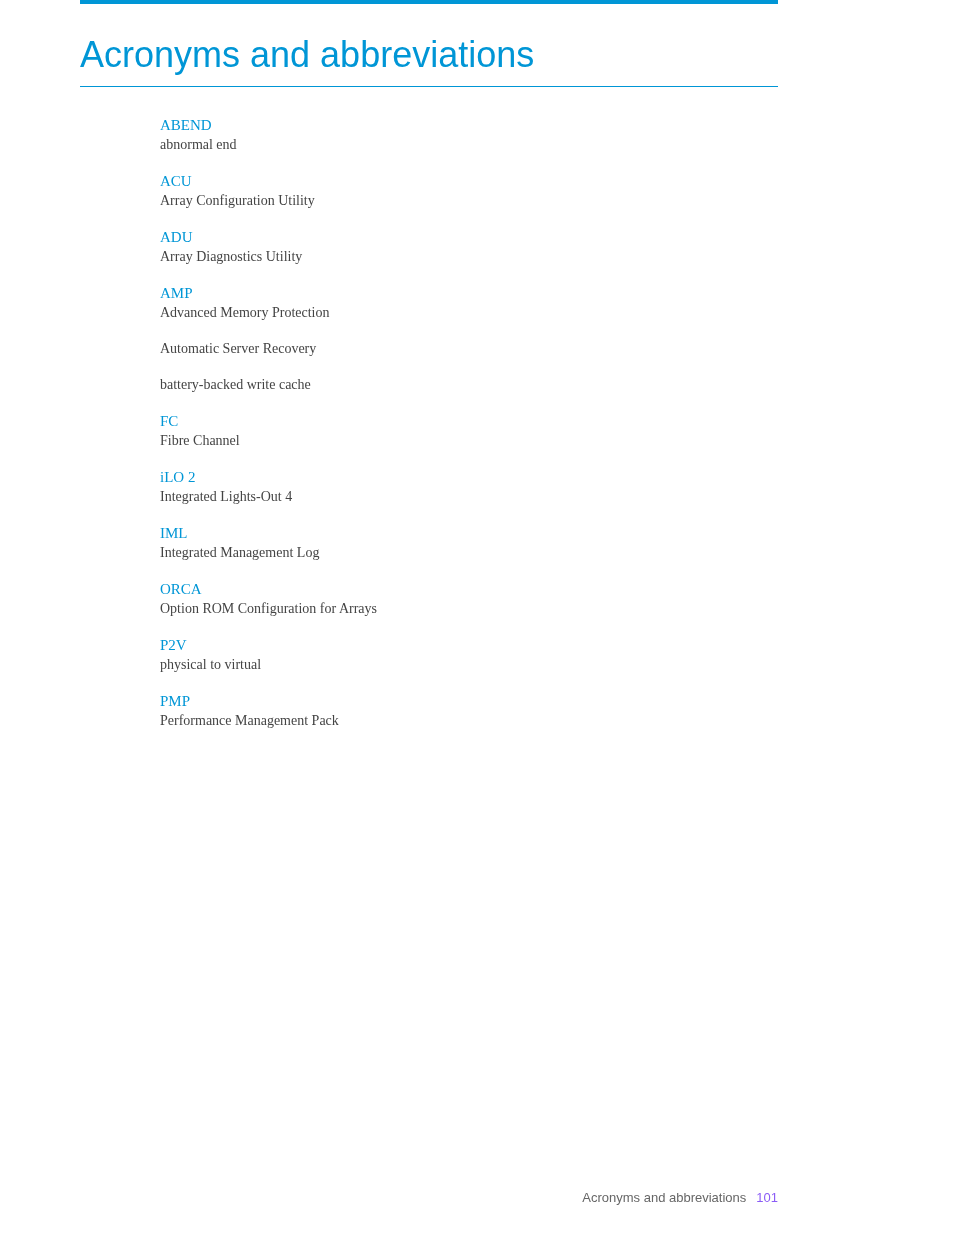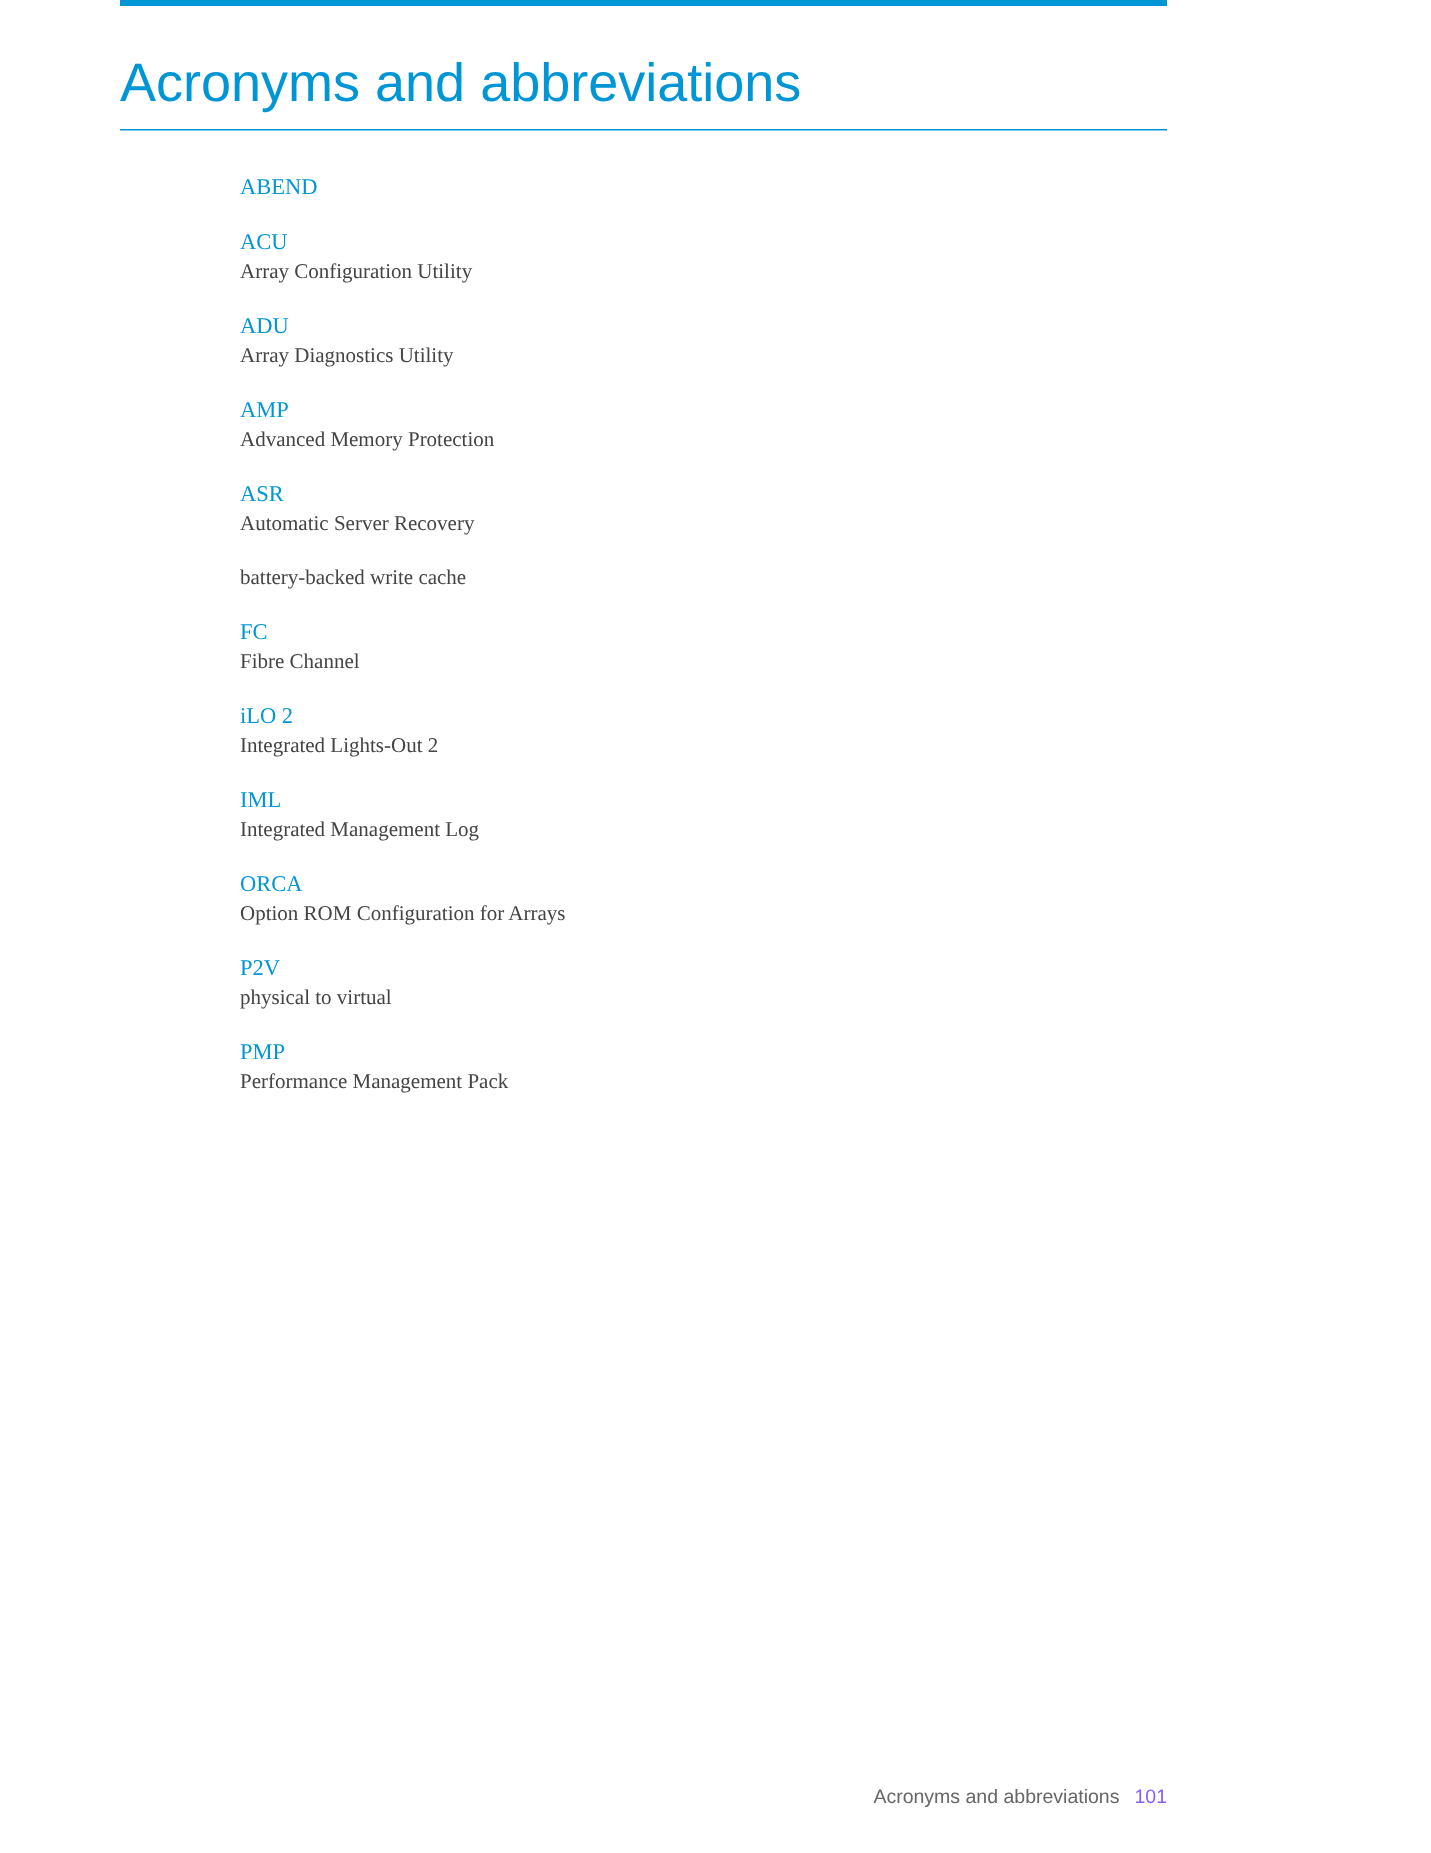--- a/index.html
+++ b/index.html
@@ -85,47 +85,47 @@
 <body>
 
 <div class="page-container">
   <div class="top-border"></div>
 
   <h1 class="page-title">Acronyms and abbreviations</h1>
 
   <div class="acronym-list">
   <div class="acronym-entry">
         <div class="acronym-term">ABEND</div>
+        <div class="acronym-definition">abnormal end</div>
       </div>
       <div class="acronym-entry">
         <div class="acronym-term">ACU</div>
         <div class="acronym-definition">Array Configuration Utility</div>
       </div>
       <div class="acronym-entry">
         <div class="acronym-term">ADU</div>
         <div class="acronym-definition">Array Diagnostics Utility</div>
       </div>
       <div class="acronym-entry">
         <div class="acronym-term">AMP</div>
         <div class="acronym-definition">Advanced Memory Protection</div>
       </div>
       <div class="acronym-entry">
-        <div class="acronym-term">ASR</div>
         <div class="acronym-definition">Automatic Server Recovery</div>
       </div>
       <div class="acronym-entry">
         <div class="acronym-definition">battery-backed write cache</div>
       </div>
       <div class="acronym-entry">
         <div class="acronym-term">FC</div>
         <div class="acronym-definition">Fibre Channel</div>
       </div>
       <div class="acronym-entry">
         <div class="acronym-term">iLO 2</div>
-        <div class="acronym-definition">Integrated Lights-Out 2</div>
+        <div class="acronym-definition">Integrated Lights-Out 4</div>
       </div>
       <div class="acronym-entry">
         <div class="acronym-term">IML</div>
         <div class="acronym-definition">Integrated Management Log</div>
       </div>
       <div class="acronym-entry">
         <div class="acronym-term">ORCA</div>
         <div class="acronym-definition">Option ROM Configuration for Arrays</div>
       </div>
       <div class="acronym-entry">

